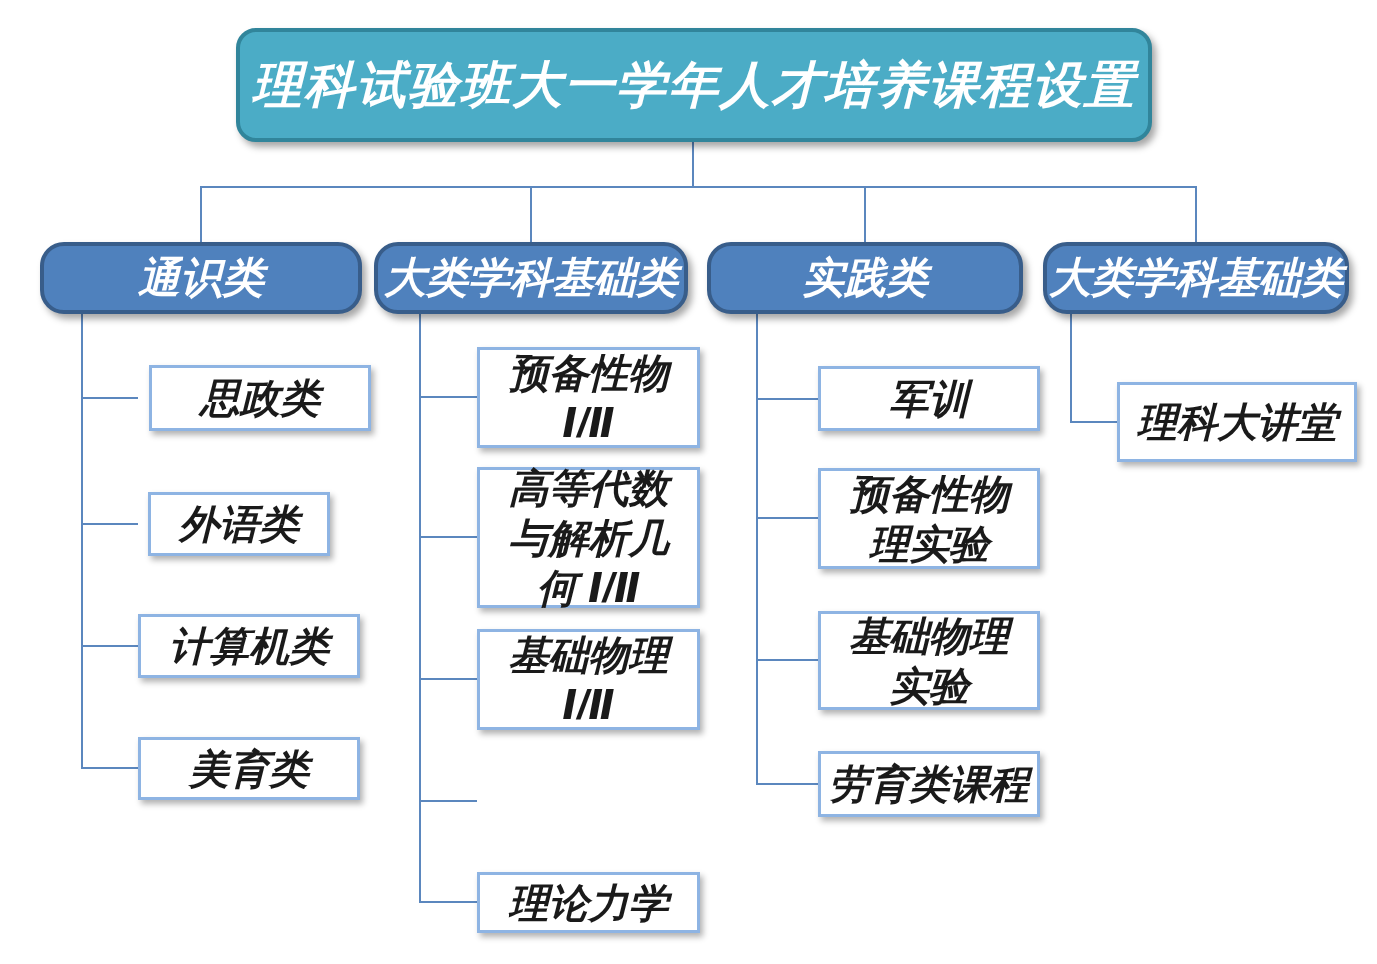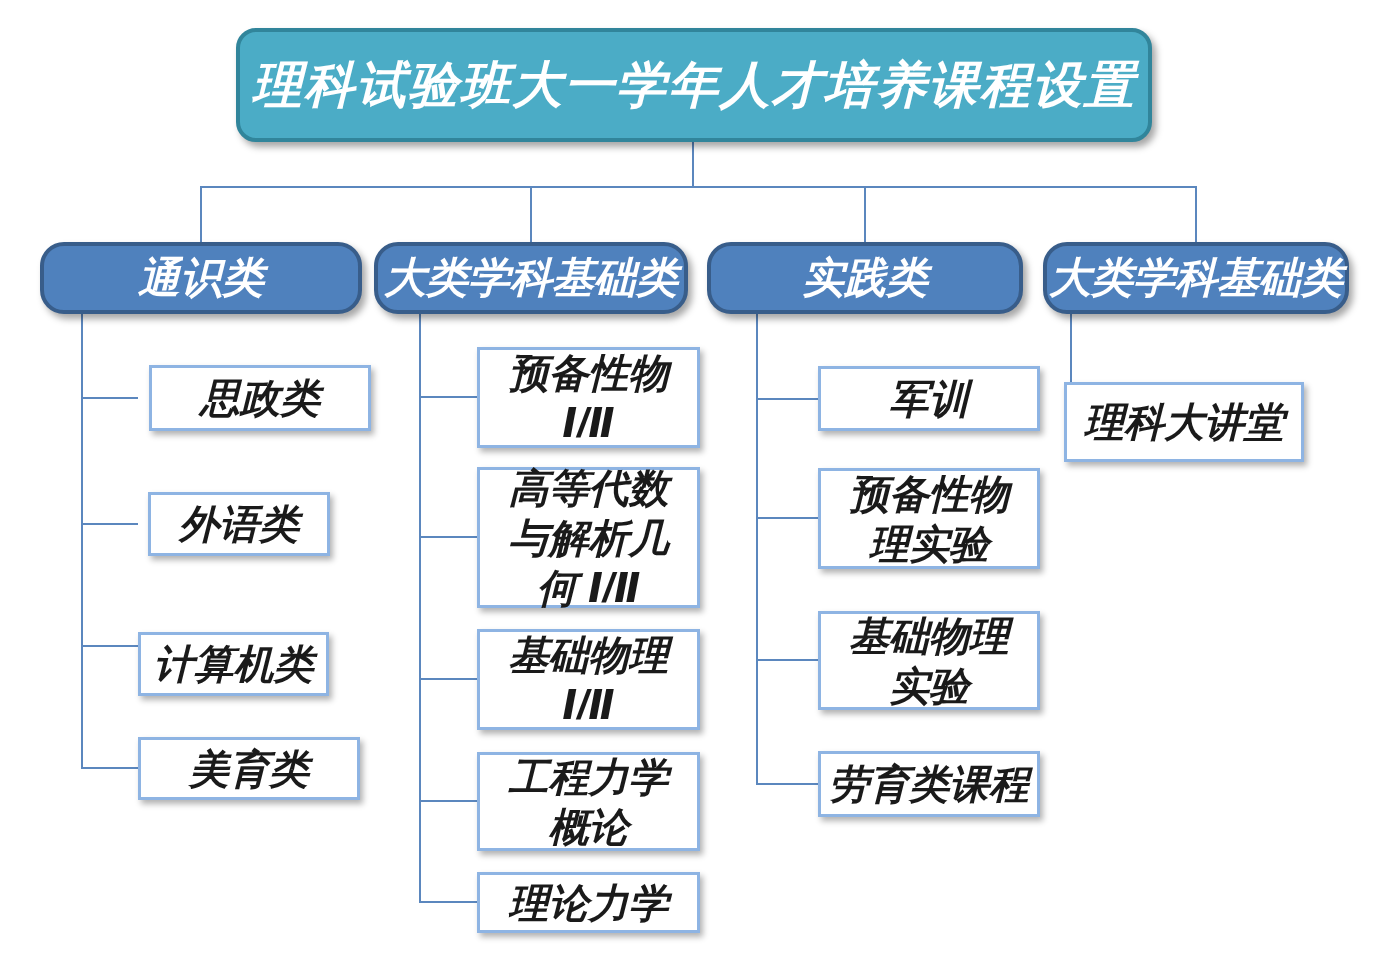--- a/index.html
+++ b/index.html
@@ -82,60 +82,56 @@
   <div class="node branch" style="left:1043px;top:242px;width:306px;height:72px">
     <span>大类学科基础类</span>
   </div>
 
   <div class="node leaf" style="left:149px;top:365px;width:222px;height:66px">
     <span>思政类</span>
   </div>
   <div class="node leaf" style="left:148px;top:492px;width:182px;height:64px">
     <span>外语类</span>
   </div>
-  <div class="node leaf" style="left:138px;top:632px;width:191px;height:64px">
+  <div class="node leaf" style="left:138px;top:614px;width:222px;height:64px">
     <span>计算机类</span>
   </div>
   <div class="node leaf" style="left:138px;top:737px;width:222px;height:63px">
     <span>美育类</span>
   </div>
 
   <div class="node leaf" style="left:477px;top:347px;width:223px;height:101px">
     <span>预备性物
 Ⅰ/Ⅱ</span>
   </div>
   <div class="node leaf" style="left:477px;top:467px;width:223px;height:141px">
     <span>高等代数
 与解析几
 何 Ⅰ/Ⅱ</span>
   </div>
   <div class="node leaf" style="left:477px;top:629px;width:223px;height:101px">
     <span>基础物理
 Ⅰ/Ⅱ</span>
-  </div>
-  <div class="node leaf" style="left:477px;top:752px;width:223px;height:99px">
-    <span>工程力学
-概论</span>
   </div>
   <div class="node leaf" style="left:477px;top:872px;width:223px;height:61px">
     <span>理论力学</span>
   </div>
 
   <div class="node leaf" style="left:818px;top:366px;width:222px;height:65px">
     <span>军训</span>
   </div>
   <div class="node leaf" style="left:818px;top:468px;width:222px;height:101px">
     <span>预备性物
 理实验</span>
   </div>
   <div class="node leaf" style="left:818px;top:611px;width:222px;height:99px">
     <span>基础物理
 实验</span>
   </div>
   <div class="node leaf" style="left:818px;top:751px;width:222px;height:66px">
     <span>劳育类课程</span>
   </div>
 
-  <div class="node leaf" style="left:1064px;top:382px;width:240px;height:80px">
+  <div class="node leaf" style="left:1117px;top:382px;width:240px;height:80px">
     <span>理科大讲堂</span>
   </div>
 
 </div>
 
 </body></html>

